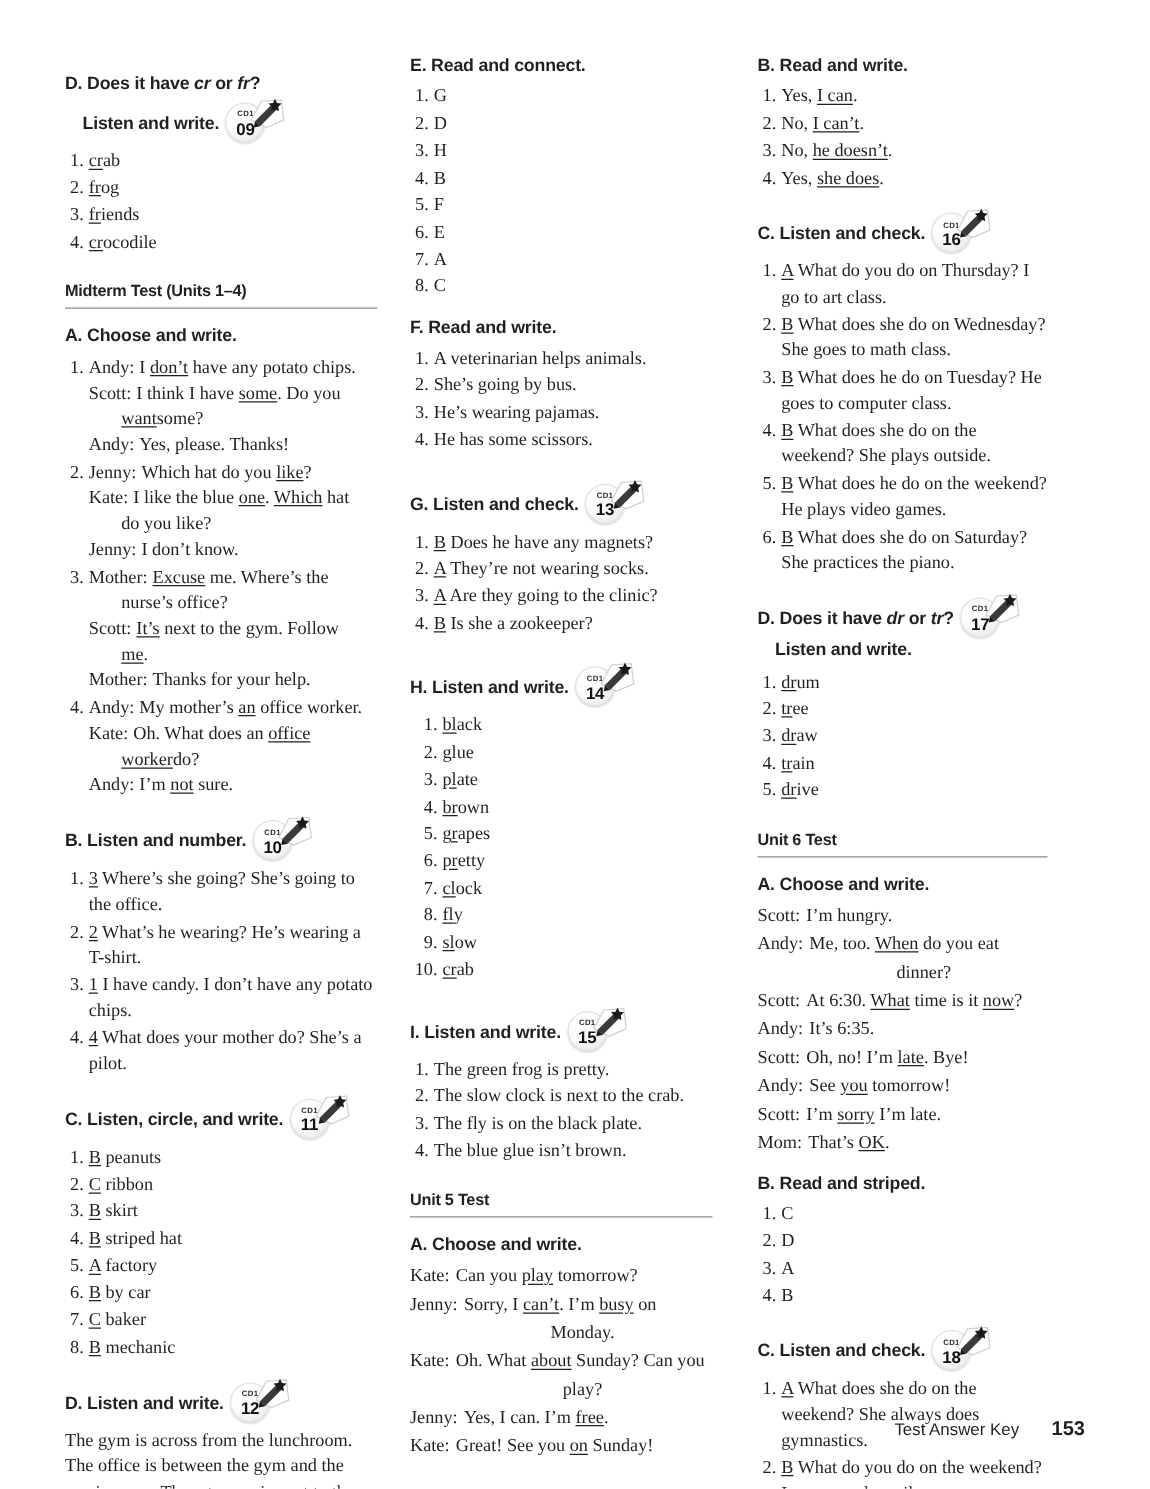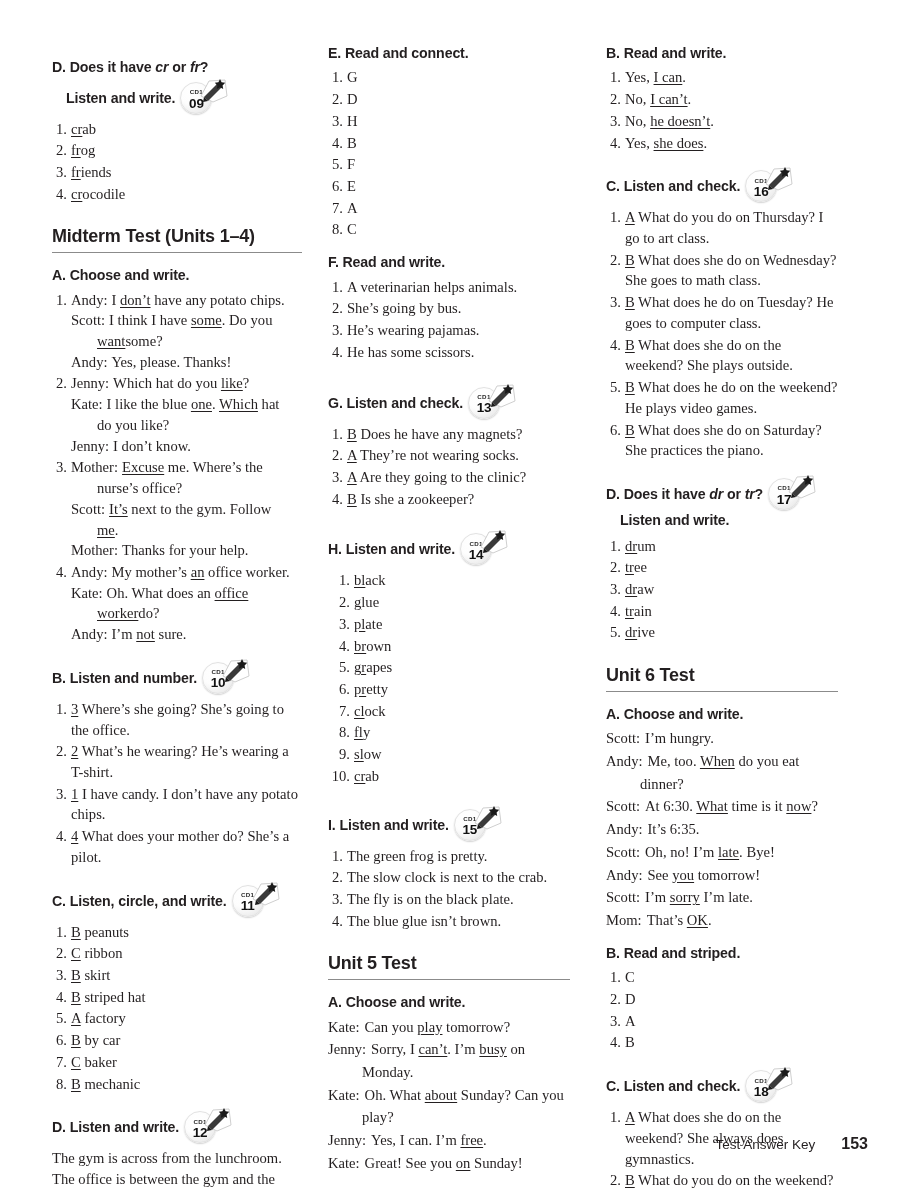--- a/index.html
+++ b/index.html
@@ -28,21 +28,21 @@
     width: 268px;
     padding-right: 18px;
   }
   .col.c2 { padding-left: 8px; }
   .col.c3 { padding-left: 18px; }
 
   
   h1.unit-title {
     font-family: "Liberation Sans", sans-serif;
     font-weight: bold;
-    font-size: 18px;
+    font-size: 13px;
     letter-spacing: -0.2px;
     margin: 22px 0 0 0;
     padding: 0 0 5px 0;
     border-bottom: 1.2px solid #8b8b8b;
     line-height: 1.15;
   }
   h2.sect {
     font-family: "Liberation Sans", sans-serif;
     font-weight: bold;
     font-size: 14.2px;
@@ -126,21 +126,21 @@
     line-height: 1.42;
     margin: 2px 0 8px 0;
     text-align: left;
   }
 
   
   .dlg2 { font-size: 14.6px; line-height: 1.42; }
   .dlg2 .row { display: flex; margin-bottom: 2px; }
   .dlg2 .row .spk { flex: 0 0 auto; margin-right: 5px; }
   .dlg2 .row .txt { flex: 1 1 auto; }
-  .dlg2 .indent { padding-left: 34px; }
+  .dlg2 .indent { padding-left: 34px; justify-content: center; }
 
   
   .footer {
     position: absolute;
     right: 52px;
     bottom: 38px;
     font-family: "Liberation Sans", sans-serif;
     font-size: 13.5px;
     color: #231f20;
   }

